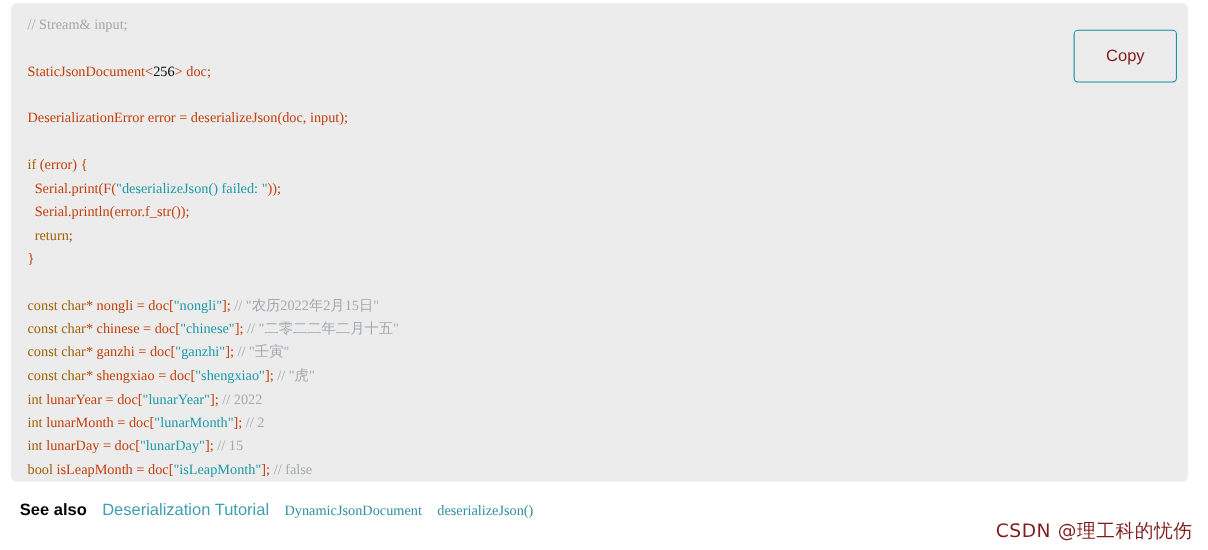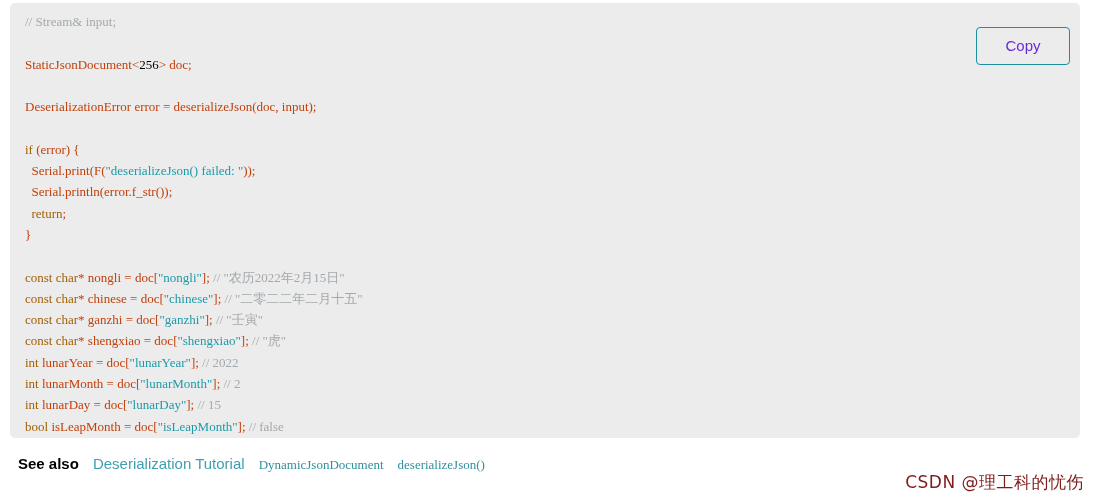--- a/index.html
+++ b/index.html
@@ -49,25 +49,25 @@
   .num  { color: #000000; margin-top: 12px; }
   .cmt  { color: #a3a9ad; }
   .pln  { color: #c2410c; }
 
   
   #copy-button {
     position: absolute;
     right: 10px;
     top: 24px;
     width: 94px;
-    height: 38px;
+    height: 48px;
     border: 1px solid #1c8fa3;
     border-radius: 4px;
     background: transparent;
-    color: #6d28d9;
+    color: #7f1d1d;
     font-family: "Liberation Sans", sans-serif;
     font-size: 15px;
     line-height: 36px;
     text-align: center;
     cursor: pointer;
     padding: 0;
     box-sizing: border-box;
   }
 
   

